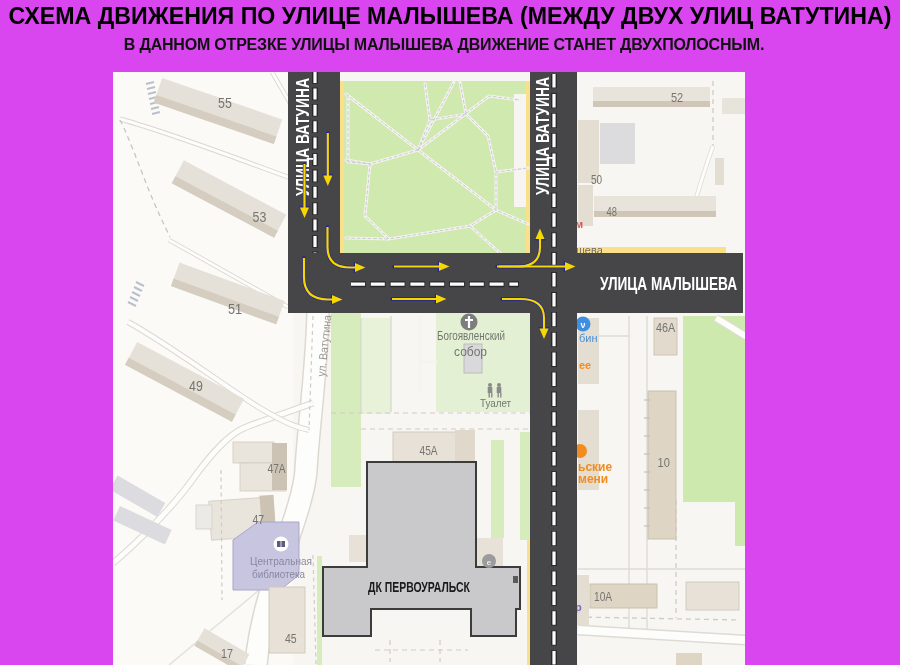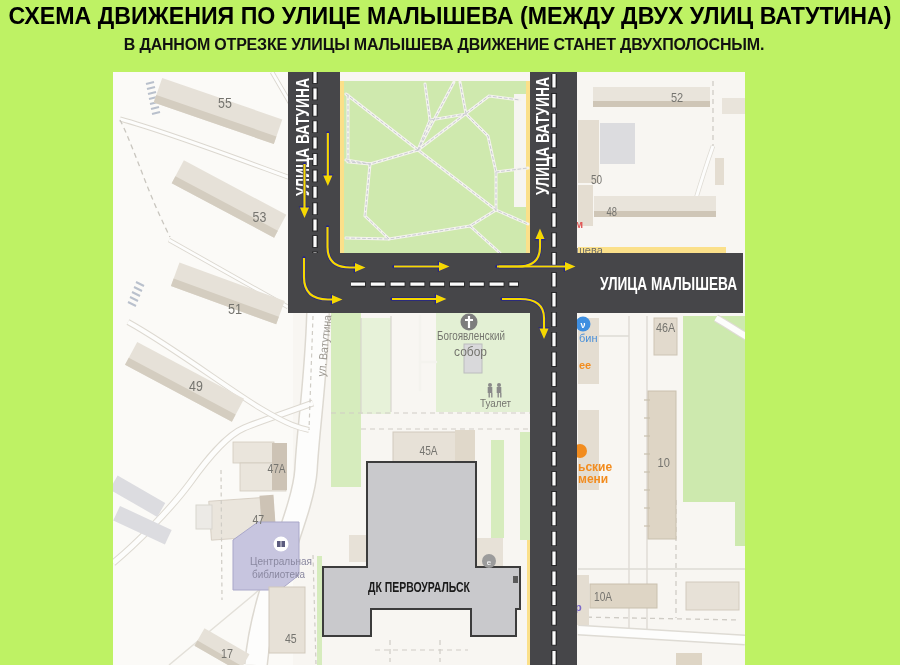--- a/index.html
+++ b/index.html
@@ -1,16 +1,16 @@
 <!DOCTYPE html>
 <html><head>
 <meta charset="utf-8">
 <style>
   html,body{margin:0;padding:0;}
-  #page{position:relative;width:900px;height:665px;background:#bef264;overflow:hidden;
+  #page{position:relative;width:900px;height:665px;background:#d946ef;overflow:hidden;
         font-family:"Liberation Sans",sans-serif;}
   #title{position:absolute;left:0;top:3px;width:900px;text-align:center;
          font-size:23.2px;font-weight:bold;color:#000;letter-spacing:0px;white-space:nowrap;}
   #subtitle{position:absolute;left:-6px;top:36px;width:900px;text-align:center;
          font-size:16px;font-weight:bold;color:#111;letter-spacing:-0.2px;white-space:nowrap;}
   svg text{font-family:"Liberation Sans",sans-serif;}
 </style>
 </head>
 <body>
 <div id="page">

